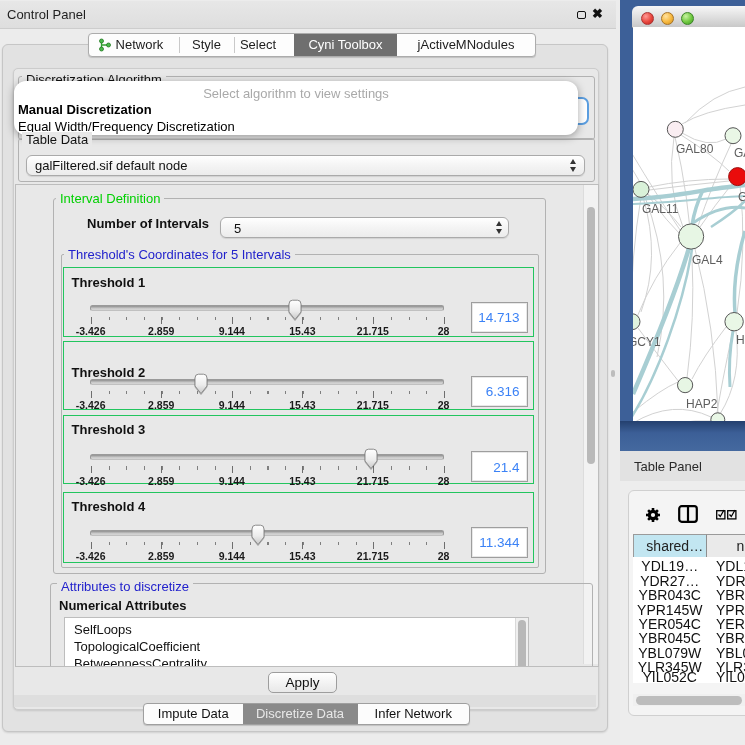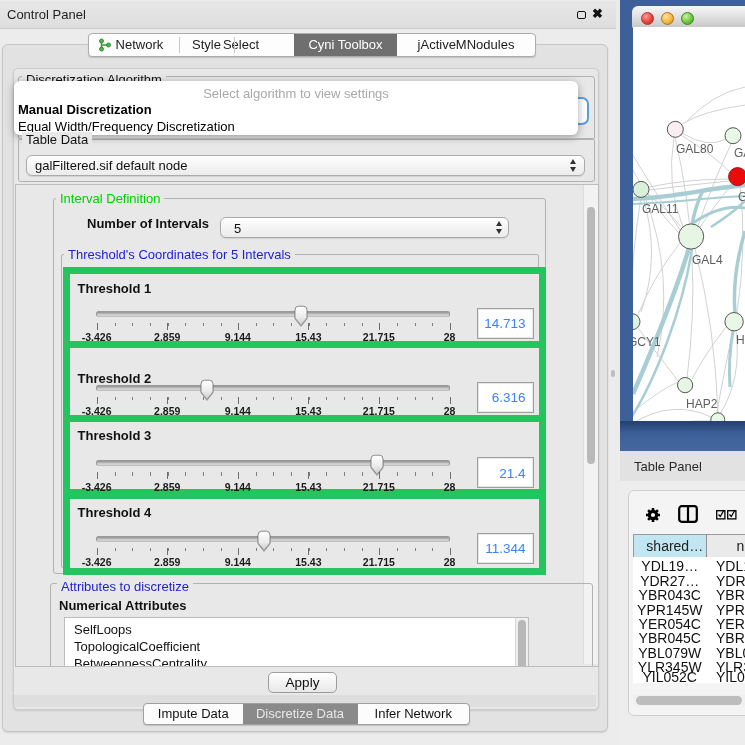--- a/index.html
+++ b/index.html
@@ -31,31 +31,31 @@
   .combo{position:absolute;background:linear-gradient(#ffffff,#f4f4f4 50%,#ececec);
     border:1px solid #aaaaaa;border-radius:6px;box-shadow:0 1px 1px rgba(0,0,0,.1);
     font-size:13px;color:#111;}
   .combo .ct{position:absolute;left:8px;top:50%;transform:translateY(-50%);}
   .arr{position:absolute;width:0;height:0;border-left:3.5px solid transparent;
     border-right:3.5px solid transparent;}
   .arr.up{border-bottom:5px solid #333;}
   .arr.dn{border-top:5px solid #333;}
   
   #overlay{left:14px;top:81px;width:564px;height:54px;background:#fff;
-    border-radius:6px;box-shadow:0 2px 8px rgba(0,0,0,.35);}
+    border-radius:12px;box-shadow:0 2px 8px rgba(0,0,0,.35);}
   #ov1{left:0;right:0;top:5px;text-align:center;color:#a9a9a9;font-size:13px;}
   #ov2{left:4px;top:21px;font-size:13px;font-weight:bold;color:#000;}
   #ov3{left:4px;top:38px;font-size:13px;color:#000;}
   
   #scrollpane{left:15px;top:184px;width:582px;height:481px;border:1px solid #bdbdbd;
     background:#e8e8e8;overflow:hidden;}
   #vsb-track{left:567px;top:0;width:14px;height:479px;background:#f2f2f2;border-left:1px solid #dcdcdc;}
   #vsb-thumb{left:2.5px;top:22px;width:8.5px;height:257px;background:#b9b9b9;border-radius:4.5px;}
   
-  .tpanel{position:absolute;border:7px solid #22c55e;background:#e8e8e8;}
+  .tpanel{position:absolute;border:1px solid #22c55e;background:#e8e8e8;}
   .tlabel{position:absolute;left:8px;font-size:13px;font-weight:bold;color:#111;}
   .track{position:absolute;height:4px;background:linear-gradient(#8f8f8f,#c9c9c9 60%,#d6d6d6);
     border-radius:2.5px;border:1px solid #9a9a9a;border-bottom-color:#c0c0c0;}
   .minor{position:absolute;height:3.5px;background:repeating-linear-gradient(90deg,#7f7f7f 0 1px,transparent 1px 17.65px);}
   .major{position:absolute;width:1px;height:7px;background:#6e6e6e;}
   .slab{position:absolute;transform:translateX(-50%);font-size:10.5px;font-weight:bold;color:#1a1a1a;white-space:nowrap;}
   .thumb{position:absolute;width:16px;height:22px;filter:drop-shadow(0 1px 0.5px rgba(0,0,0,0.25));}
   .vfield{position:absolute;width:55px;height:29px;background:#fff;border:1px solid #9e9e9e;
     box-shadow:inset 0 0 0 1px #e8e8e8;font-size:13.5px;color:#3b82f6;text-align:right;}
   .vfield span{position:absolute;right:7px;top:50%;transform:translateY(-50%);}
@@ -99,21 +99,21 @@
   <div class="abs" id="float-ic"></div>
   <div class="abs" id="close-ic">✖</div>
 
   <div class="abs" id="outer"></div>
   <div class="abs" id="inner"></div>
   <div class="abs" id="inner-foot"></div>
 
   <div class="abs" id="tabbar">
     <div class="tabseg" style="left:0;width:90px;">&nbsp;&nbsp;&nbsp;Network</div>
     <div class="tabseg" style="left:90px;width:55px;">Style</div>
-    <div class="tabseg" style="left:128px;width:48px;">Select</div>
+    <div class="tabseg" style="left:145px;width:48px;">Select</div>
     <div class="tabseg tabsel" style="left:205px;width:103px;">Cyni Toolbox</div>
     <div class="tabseg" style="left:308px;width:138px;">jActiveMNodules</div>
     <div class="tabsep" style="left:90px;"></div>
     <div class="tabsep" style="left:145px;"></div>
     <svg style="position:absolute;left:9px;top:4px;" width="14" height="14" viewBox="0 0 14 14">
       <path d="M3.5 3 L3.5 11 M3.5 7 L10.5 7" stroke="#2f9e2f" stroke-width="1.3" fill="none"></path>
       <circle cx="3.5" cy="3" r="2" fill="#4db84d" stroke="#1e7a1e" stroke-width="0.8"></circle>
       <circle cx="3.5" cy="11" r="2" fill="#4db84d" stroke="#1e7a1e" stroke-width="0.8"></circle>
       <circle cx="10.5" cy="7" r="2" fill="#4db84d" stroke="#1e7a1e" stroke-width="0.8"></circle>
     </svg>

